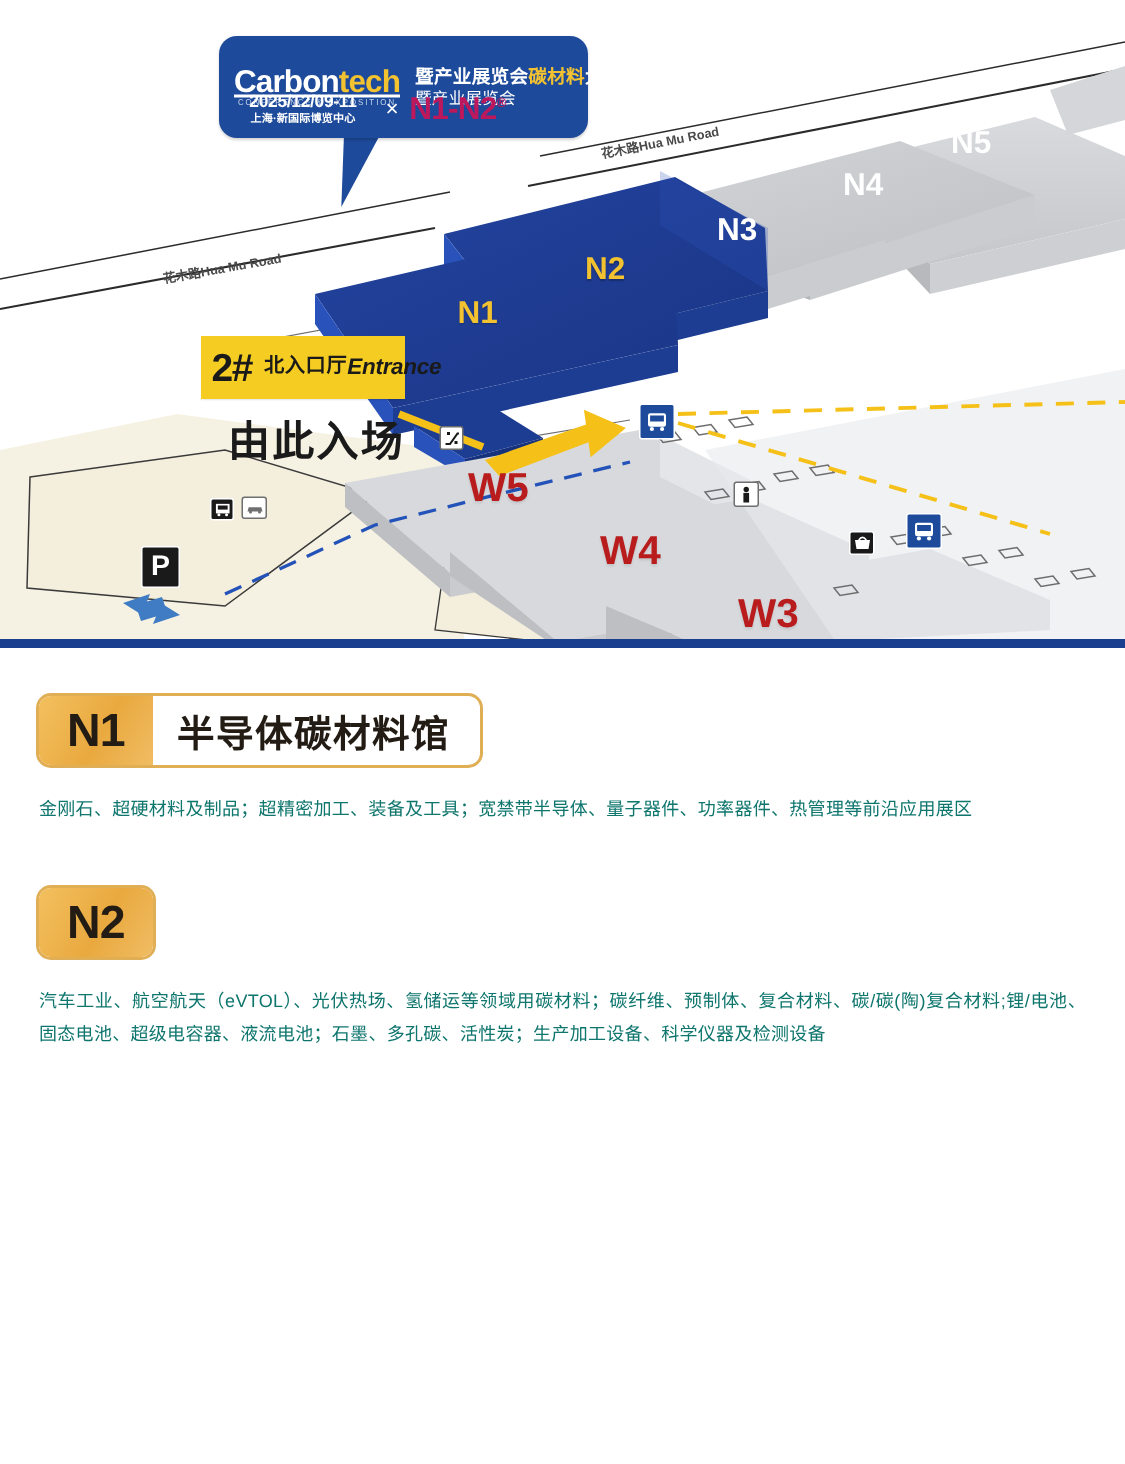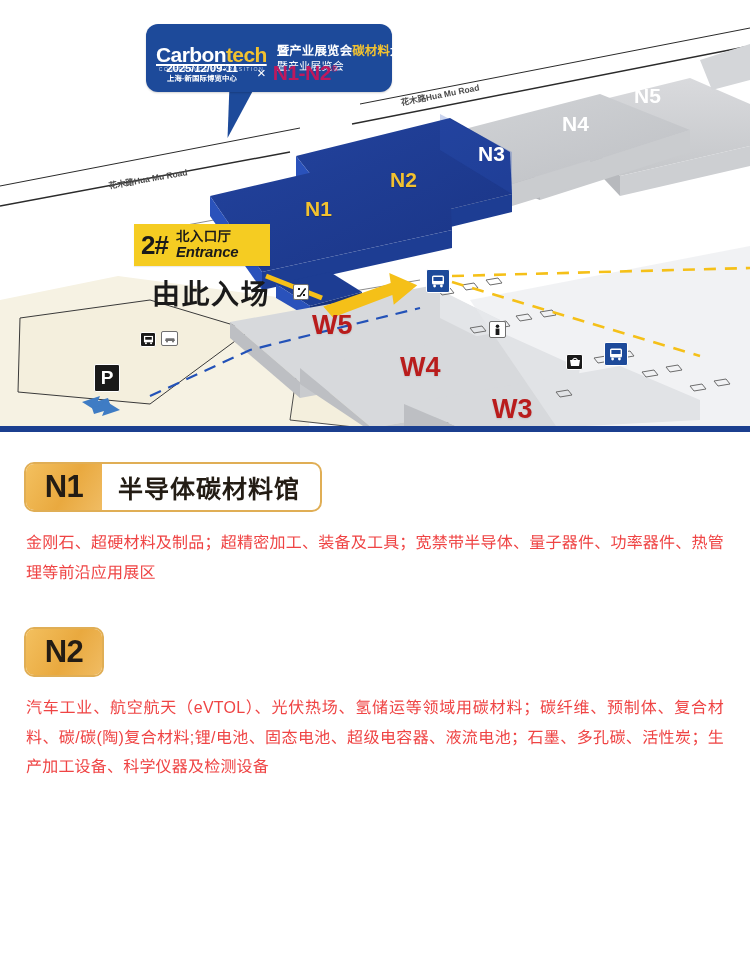--- a/index.html
+++ b/index.html
@@ -116,21 +116,21 @@
     position: absolute;
     left: 134px; top: 224px;
     width: 136px; height: 42px;
     background: #f5cc22;
     z-index: 22;
     display: flex; align-items: center;
     padding-left: 7px;
     box-shadow: 0 1px 1px rgba(0,0,0,.08);
   }
   .plate-num { font-size: 26px; font-weight: 800; color:#1a1a1a; line-height:1; letter-spacing:-1px; }
-  .plate-txt { margin-left: 8px; display:flex; flex-direction:column; line-height:1.02; }
+  .plate-txt { margin-left: 8px; display:flex; line-height:1.02; }
   .plate-cn { font-size: 13.5px; font-weight:800; color:#1a1a1a; letter-spacing:.4px; white-space:nowrap; }
   .plate-en { font-size: 15px; font-weight:800; font-style: italic; color:#1a1a1a; letter-spacing:-.2px; white-space:nowrap; }
   .enter-here {
     position: absolute;
     left: 152px; top: 272px;
     font-size: 28px; font-weight: 800; color:#1a1a1a;
     letter-spacing: 1.5px; z-index: 22; white-space: nowrap;
   }
 
   
@@ -186,23 +186,23 @@
     display:flex; align-items:center;
     padding: 0 20px 0 16px;
     font-size: 25px;
     font-weight: 800;
     color: #231c14;
     letter-spacing: 1px;
     white-space: nowrap;
   }
   .hall-desc {
     margin: 16px 2px 0 2px;
-    font-size: 16px;
+    font-size: 12px;
     line-height: 1.85;
-    color: #ef4444;
+    color: #0f766e;
     letter-spacing: .2px;
     text-align: justify;
   }
   .gap-lg { height: 34px; }
 </style>
 </head>
 <body>
 
 <div class="page">
 

